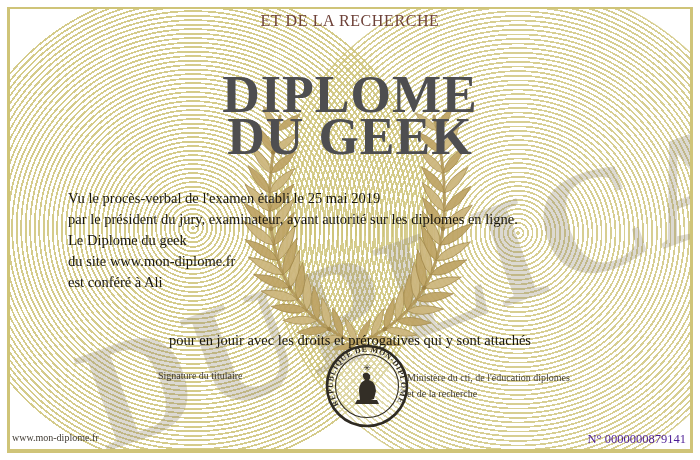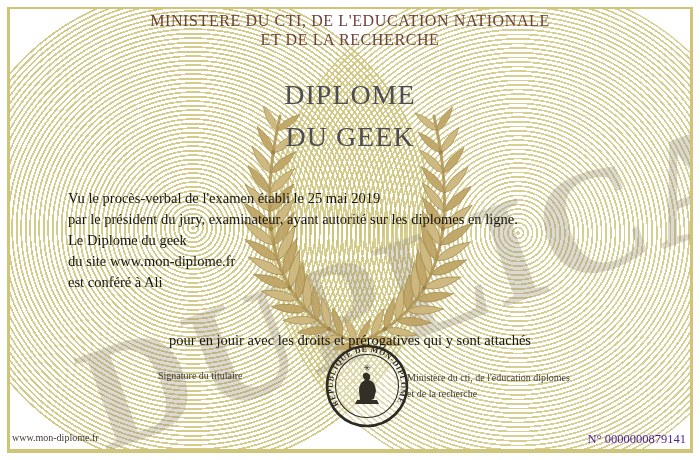--- a/index.html
+++ b/index.html
@@ -31,21 +31,21 @@
     position:absolute;inset:7px;z-index:5;pointer-events:none;
     border-style:solid;border-color:#cfc478;border-width:2px 3px 4px 3px;
   }
   .wreath{position:absolute;left:222px;top:106px;width:270px;height:244px;z-index:2;}
   .header{
     position:absolute;left:0;top:11px;width:100%;text-align:center;z-index:3;
     color:#6d4138;font-size:16px;line-height:19px;letter-spacing:0.6px;
   }
   .title{
     position:absolute;left:0;top:74px;width:100%;text-align:center;z-index:3;
-    color:#4e4e50;font-size:28px;line-height:42px;letter-spacing:1px;
+    color:#4e4e50;font-size:52px;line-height:42px;letter-spacing:1px;font-weight:bold;
   }
   .body-block{
     position:absolute;left:68px;top:188px;width:600px;z-index:3;
     color:#17150f;font-size:14.5px;line-height:21px;
   }
   .rights{
     position:absolute;left:0;top:308px;width:100%;text-align:center;z-index:3;
     color:#17150f;font-size:14.5px;margin-top:24px;
   }
   .small{color:#3f3a32;font-size:10px;z-index:3;position:absolute;}
@@ -141,21 +141,20 @@
       <path d="M0,0 Q7,-9 1,-27 Q-6,-10 0,0 Z" transform="translate(221.25747199999998,67.18876799999998) rotate(-47.074266343271276) scale(1.2217273036967313)" fill="#cdb77e" stroke="#a18748" stroke-width="0.5" opacity="0.95"></path>
       <path d="M0,0 Q7,-9 1,-27 Q-6,-10 0,0 Z" transform="translate(221.25747199999998,67.18876799999998) rotate(36.925733656728724) scale(1.2217273036967313)" fill="#bfa566" stroke="#a18748" stroke-width="0.5" opacity="0.95"></path>
       <path d="M0,0 Q7,-9 1,-27 Q-6,-10 0,0 Z" transform="translate(218.820128,46.46663199999999) rotate(-50.24848305462902) scale(1.1417439338448871)" fill="#bfa566" stroke="#a18748" stroke-width="0.5" opacity="0.95"></path>
       <path d="M0,0 Q7,-9 1,-27 Q-6,-10 0,0 Z" transform="translate(218.820128,46.46663199999999) rotate(33.75151694537098) scale(1.1417439338448871)" fill="#cdb77e" stroke="#a18748" stroke-width="0.5" opacity="0.95"></path>
       <circle cx="218.820128" cy="46.46663199999999" r="2.3" fill="#9c8245" opacity="0.9"></circle>
       <path d="M0,0 Q7,-9 1,-27 Q-6,-10 0,0 Z" transform="translate(215.09120000000001,24.652800000000013) rotate(-53.07020257793937) scale(1.0563999551039371)" fill="#cdb77e" stroke="#a18748" stroke-width="0.5" opacity="0.95"></path>
       <path d="M0,0 Q7,-9 1,-27 Q-6,-10 0,0 Z" transform="translate(215.09120000000001,24.652800000000013) rotate(30.92979742206063) scale(1.0563999551039371)" fill="#bfa566" stroke="#a18748" stroke-width="0.5" opacity="0.95"></path>
     </svg>
 
   <div class="header">
-    <div>MINISTERE DU CTI, DE L'EDUCATION NATIONALE</div>
     <div>ET DE LA RECHERCHE</div>
   </div>
 
   <div class="title">
     <div>DIPLOME</div>
     <div>DU GEEK</div>
   </div>
 
   <div class="body-block">
     <div>Vu le procès-verbal de l'examen établi le 25 mai 2019</div>

